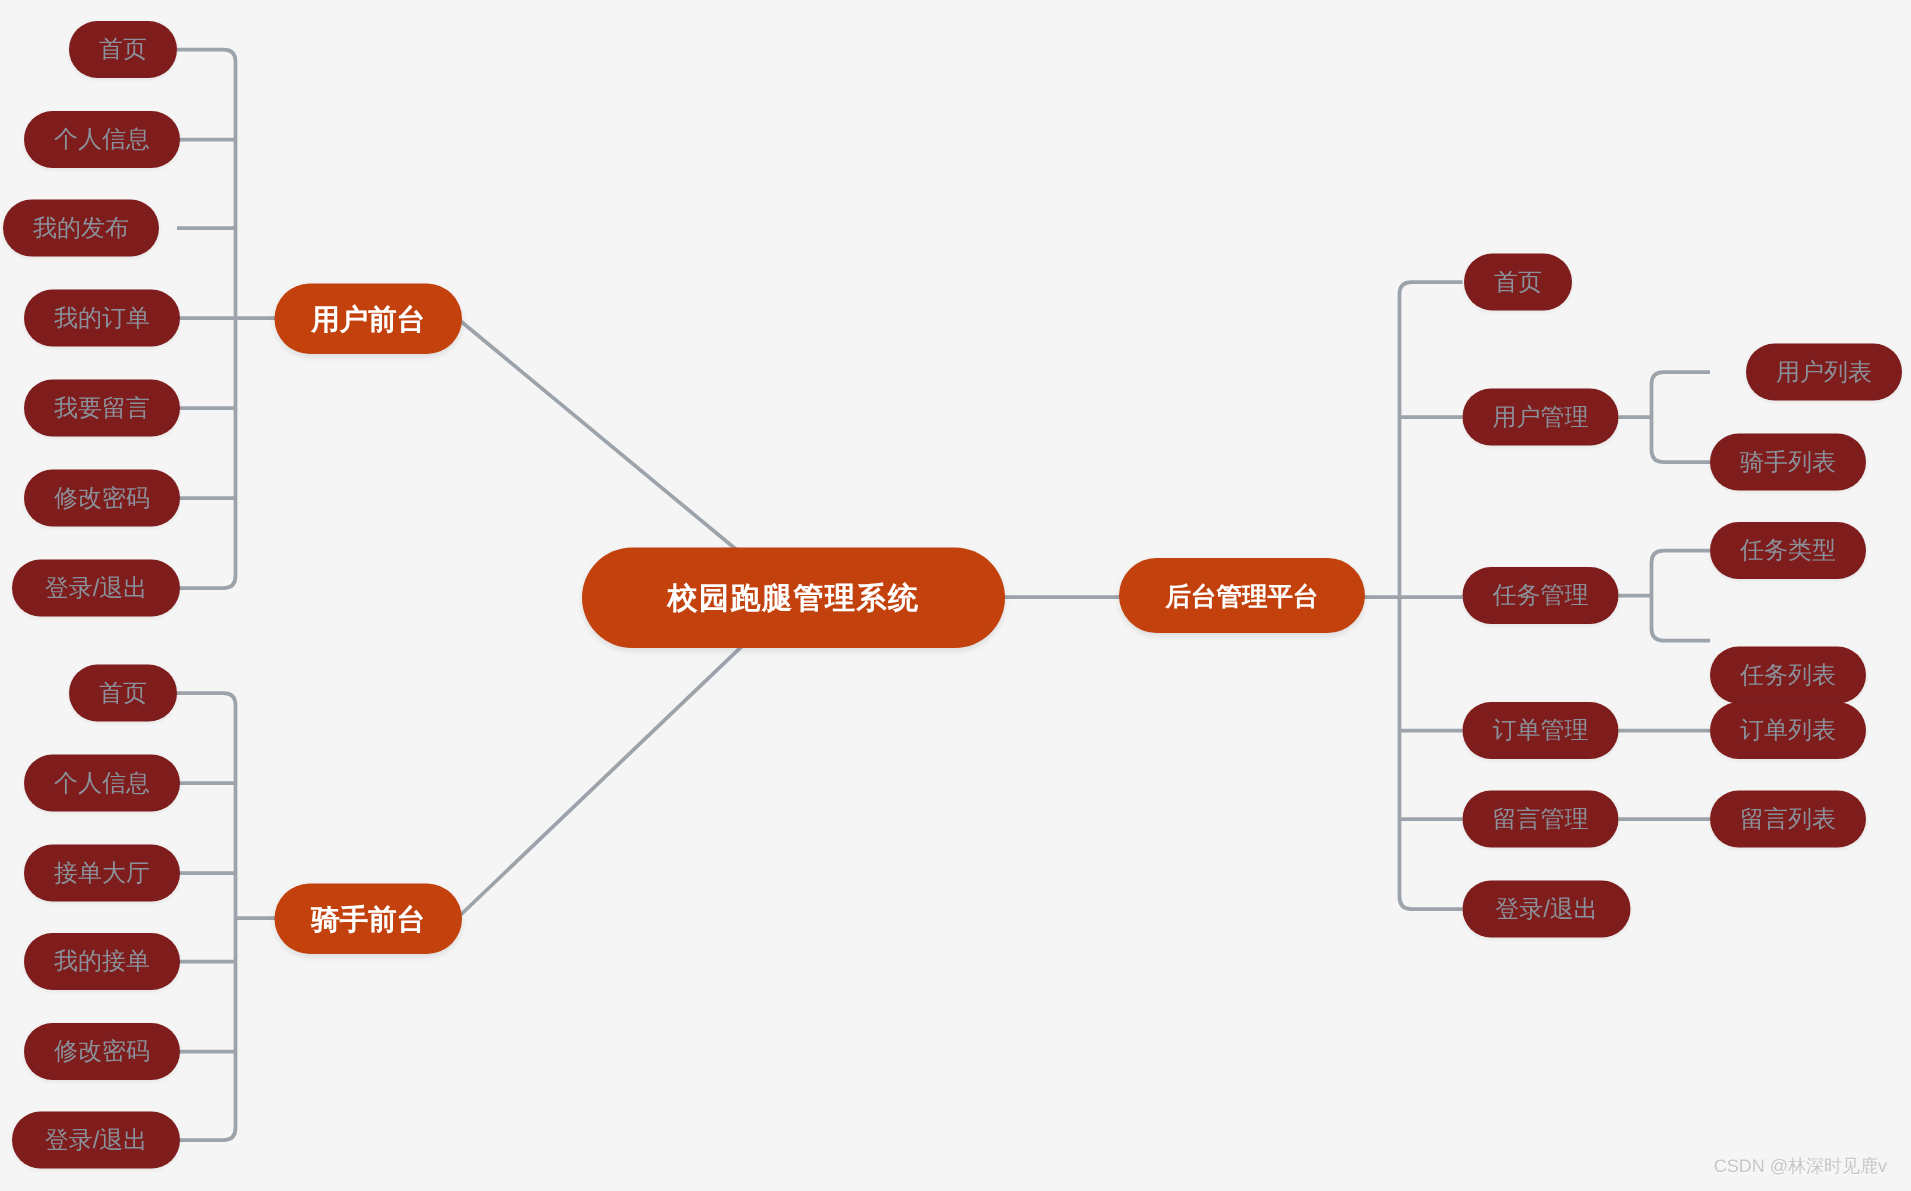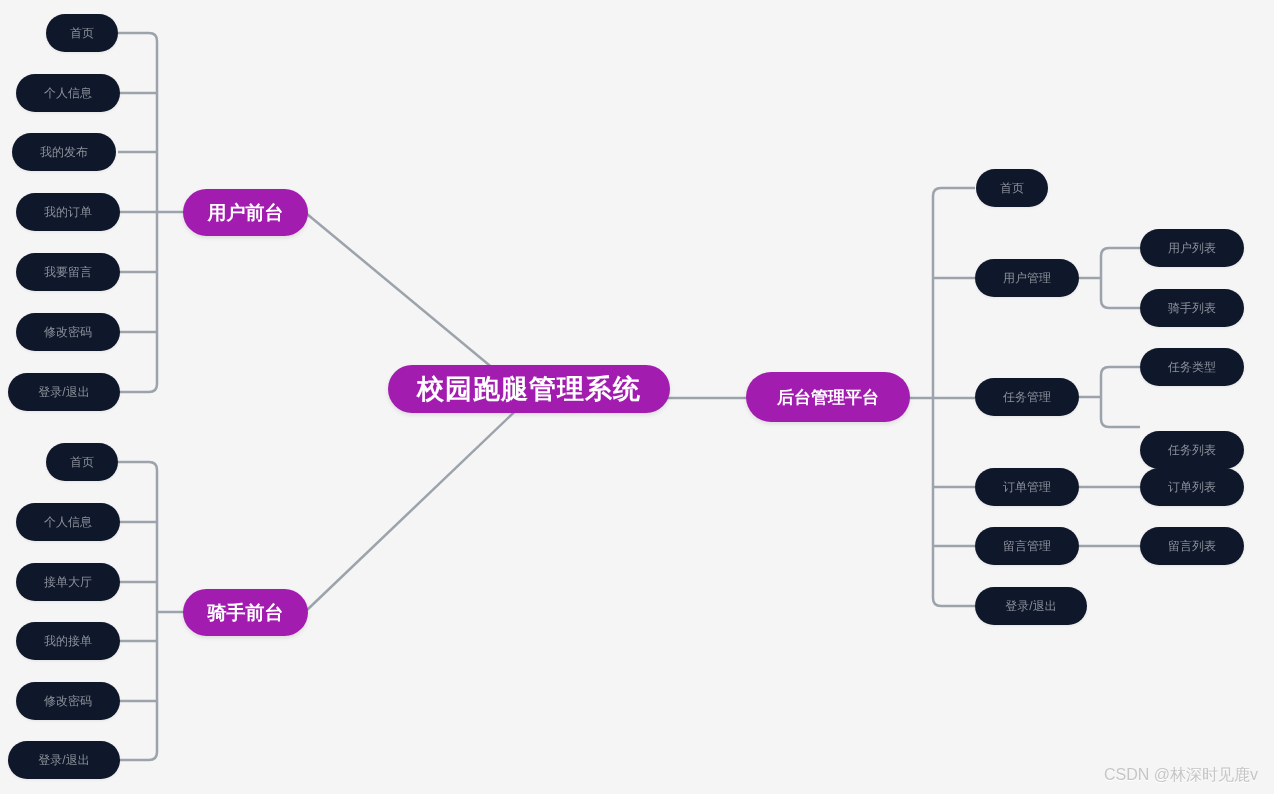--- a/index.html
+++ b/index.html
@@ -25,54 +25,54 @@
     display: flex;
     align-items: center;
     justify-content: center;
     white-space: nowrap;
     box-sizing: border-box;
     cursor: default;
   }
   .pill {
     height: 38px;
     border-radius: 19px;
-    background: #0f172a;
+    background: #7f1d1d;
     color: #8b919a;
-    font-size: 12px;
+    font-size: 16px;
     box-shadow: 0 1px 3px rgba(0,0,0,0.07);
   }
   .orange {
-    background: #a21caf;
+    background: #c2410c;
     color: #ffffff;
     font-weight: 700;
     box-shadow: 0 2px 4px rgba(0,0,0,0.10);
   }
   .branch {
     height: 47px;
     border-radius: 24px;
     font-size: 19px;
   }
   .root {
-    height: 48px;
+    height: 67px;
     border-radius: 34px;
-    font-size: 27px;
+    font-size: 20px;
     letter-spacing: 1px;
   }
   .admin {
     height: 50px;
     border-radius: 25px;
     font-size: 17px;
     text-align: right;
   }
   .watermark {
     position: absolute;
     right: 16px;
     bottom: 8px;
     z-index: 3;
-    font-size: 16px;
+    font-size: 12px;
     color: #c6c6c6;
     text-shadow: 0 1px 0 #ffffff;
     text-align: right;
   }
 </style>
 </head>
 <body>
 
 <div class="canvas">
 
@@ -113,21 +113,21 @@
       <path d="M 1079 487 H 1140"></path>
       <path d="M 1079 546 H 1140"></path>
     </g>
   </svg>
 
   <div class="node orange root" style="left:388px; top:365px; width:282px;">校园跑腿管理系统</div>
 
   <div class="node orange branch" style="left:183px; top:189px; width:125px;">用户前台</div>
   <div class="node pill" style="left:46px; top:14px; width:72px;">首页</div>
   <div class="node pill" style="left:16px; top:74px; width:104px;">个人信息</div>
-  <div class="node pill" style="left:12px; top:133px; width:104px;">我的发布</div>
+  <div class="node pill" style="left:2px; top:133px; width:104px;">我的发布</div>
   <div class="node pill" style="left:16px; top:193px; width:104px;">我的订单</div>
   <div class="node pill" style="left:16px; top:253px; width:104px;">我要留言</div>
   <div class="node pill" style="left:16px; top:313px; width:104px;">修改密码</div>
   <div class="node pill" style="left:8px; top:373px; width:112px;">登录/退出</div>
 
   <div class="node orange branch" style="left:183px; top:589px; width:125px;">骑手前台</div>
   <div class="node pill" style="left:46px; top:443px; width:72px;">首页</div>
   <div class="node pill" style="left:16px; top:503px; width:104px;">个人信息</div>
   <div class="node pill" style="left:16px; top:563px; width:104px;">接单大厅</div>
   <div class="node pill" style="left:16px; top:622px; width:104px;">我的接单</div>
@@ -135,21 +135,21 @@
   <div class="node pill" style="left:8px; top:741px; width:112px;">登录/退出</div>
 
   <div class="node orange admin" style="left:746px; top:372px; width:164px;">后台管理平台</div>
   <div class="node pill" style="left:976px; top:169px; width:72px;">首页</div>
   <div class="node pill" style="left:975px; top:259px; width:104px;">用户管理</div>
   <div class="node pill" style="left:975px; top:378px; width:104px;">任务管理</div>
   <div class="node pill" style="left:975px; top:468px; width:104px;">订单管理</div>
   <div class="node pill" style="left:975px; top:527px; width:104px;">留言管理</div>
   <div class="node pill" style="left:975px; top:587px; width:112px;">登录/退出</div>
 
-  <div class="node pill" style="left:1140px; top:229px; width:104px;">用户列表</div>
+  <div class="node pill" style="left:1164px; top:229px; width:104px;">用户列表</div>
   <div class="node pill" style="left:1140px; top:289px; width:104px;">骑手列表</div>
   <div class="node pill" style="left:1140px; top:348px; width:104px;">任务类型</div>
   <div class="node pill" style="left:1140px; top:431px; width:104px;">任务列表</div>
   <div class="node pill" style="left:1140px; top:468px; width:104px;">订单列表</div>
   <div class="node pill" style="left:1140px; top:527px; width:104px;">留言列表</div>
 
   <div class="watermark">CSDN @林深时见鹿v</div>
 
 </div>
 

